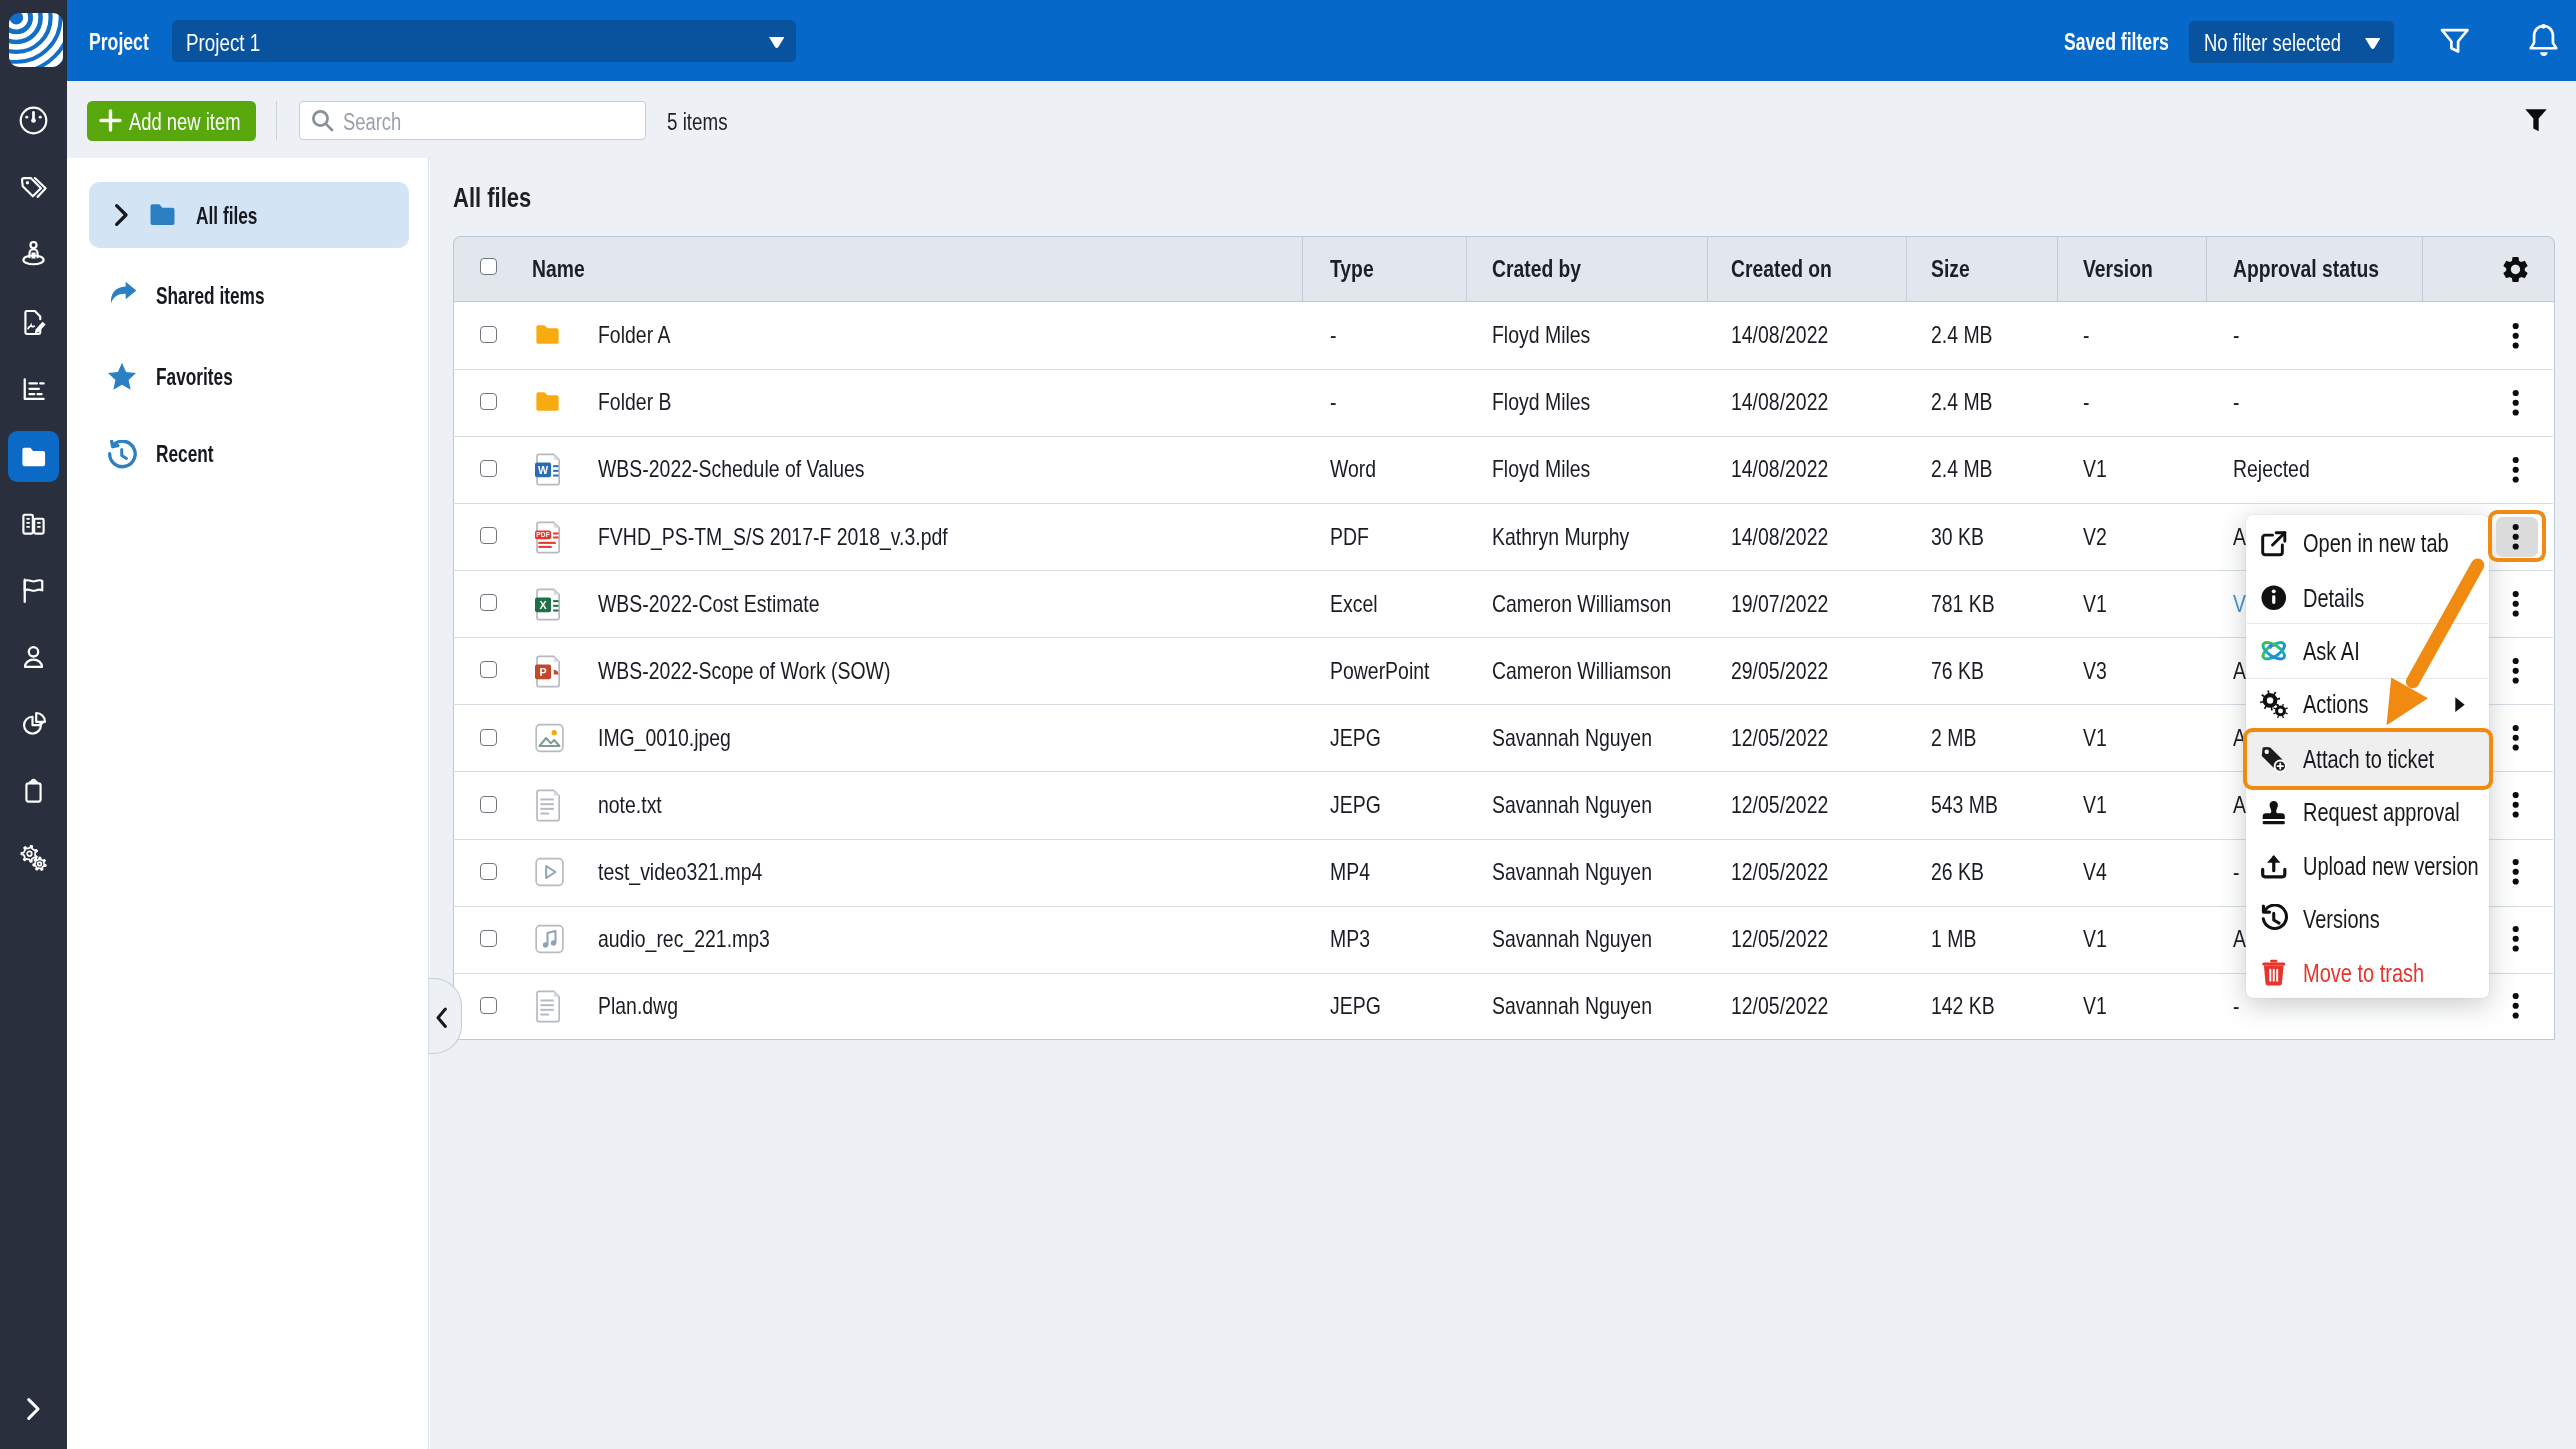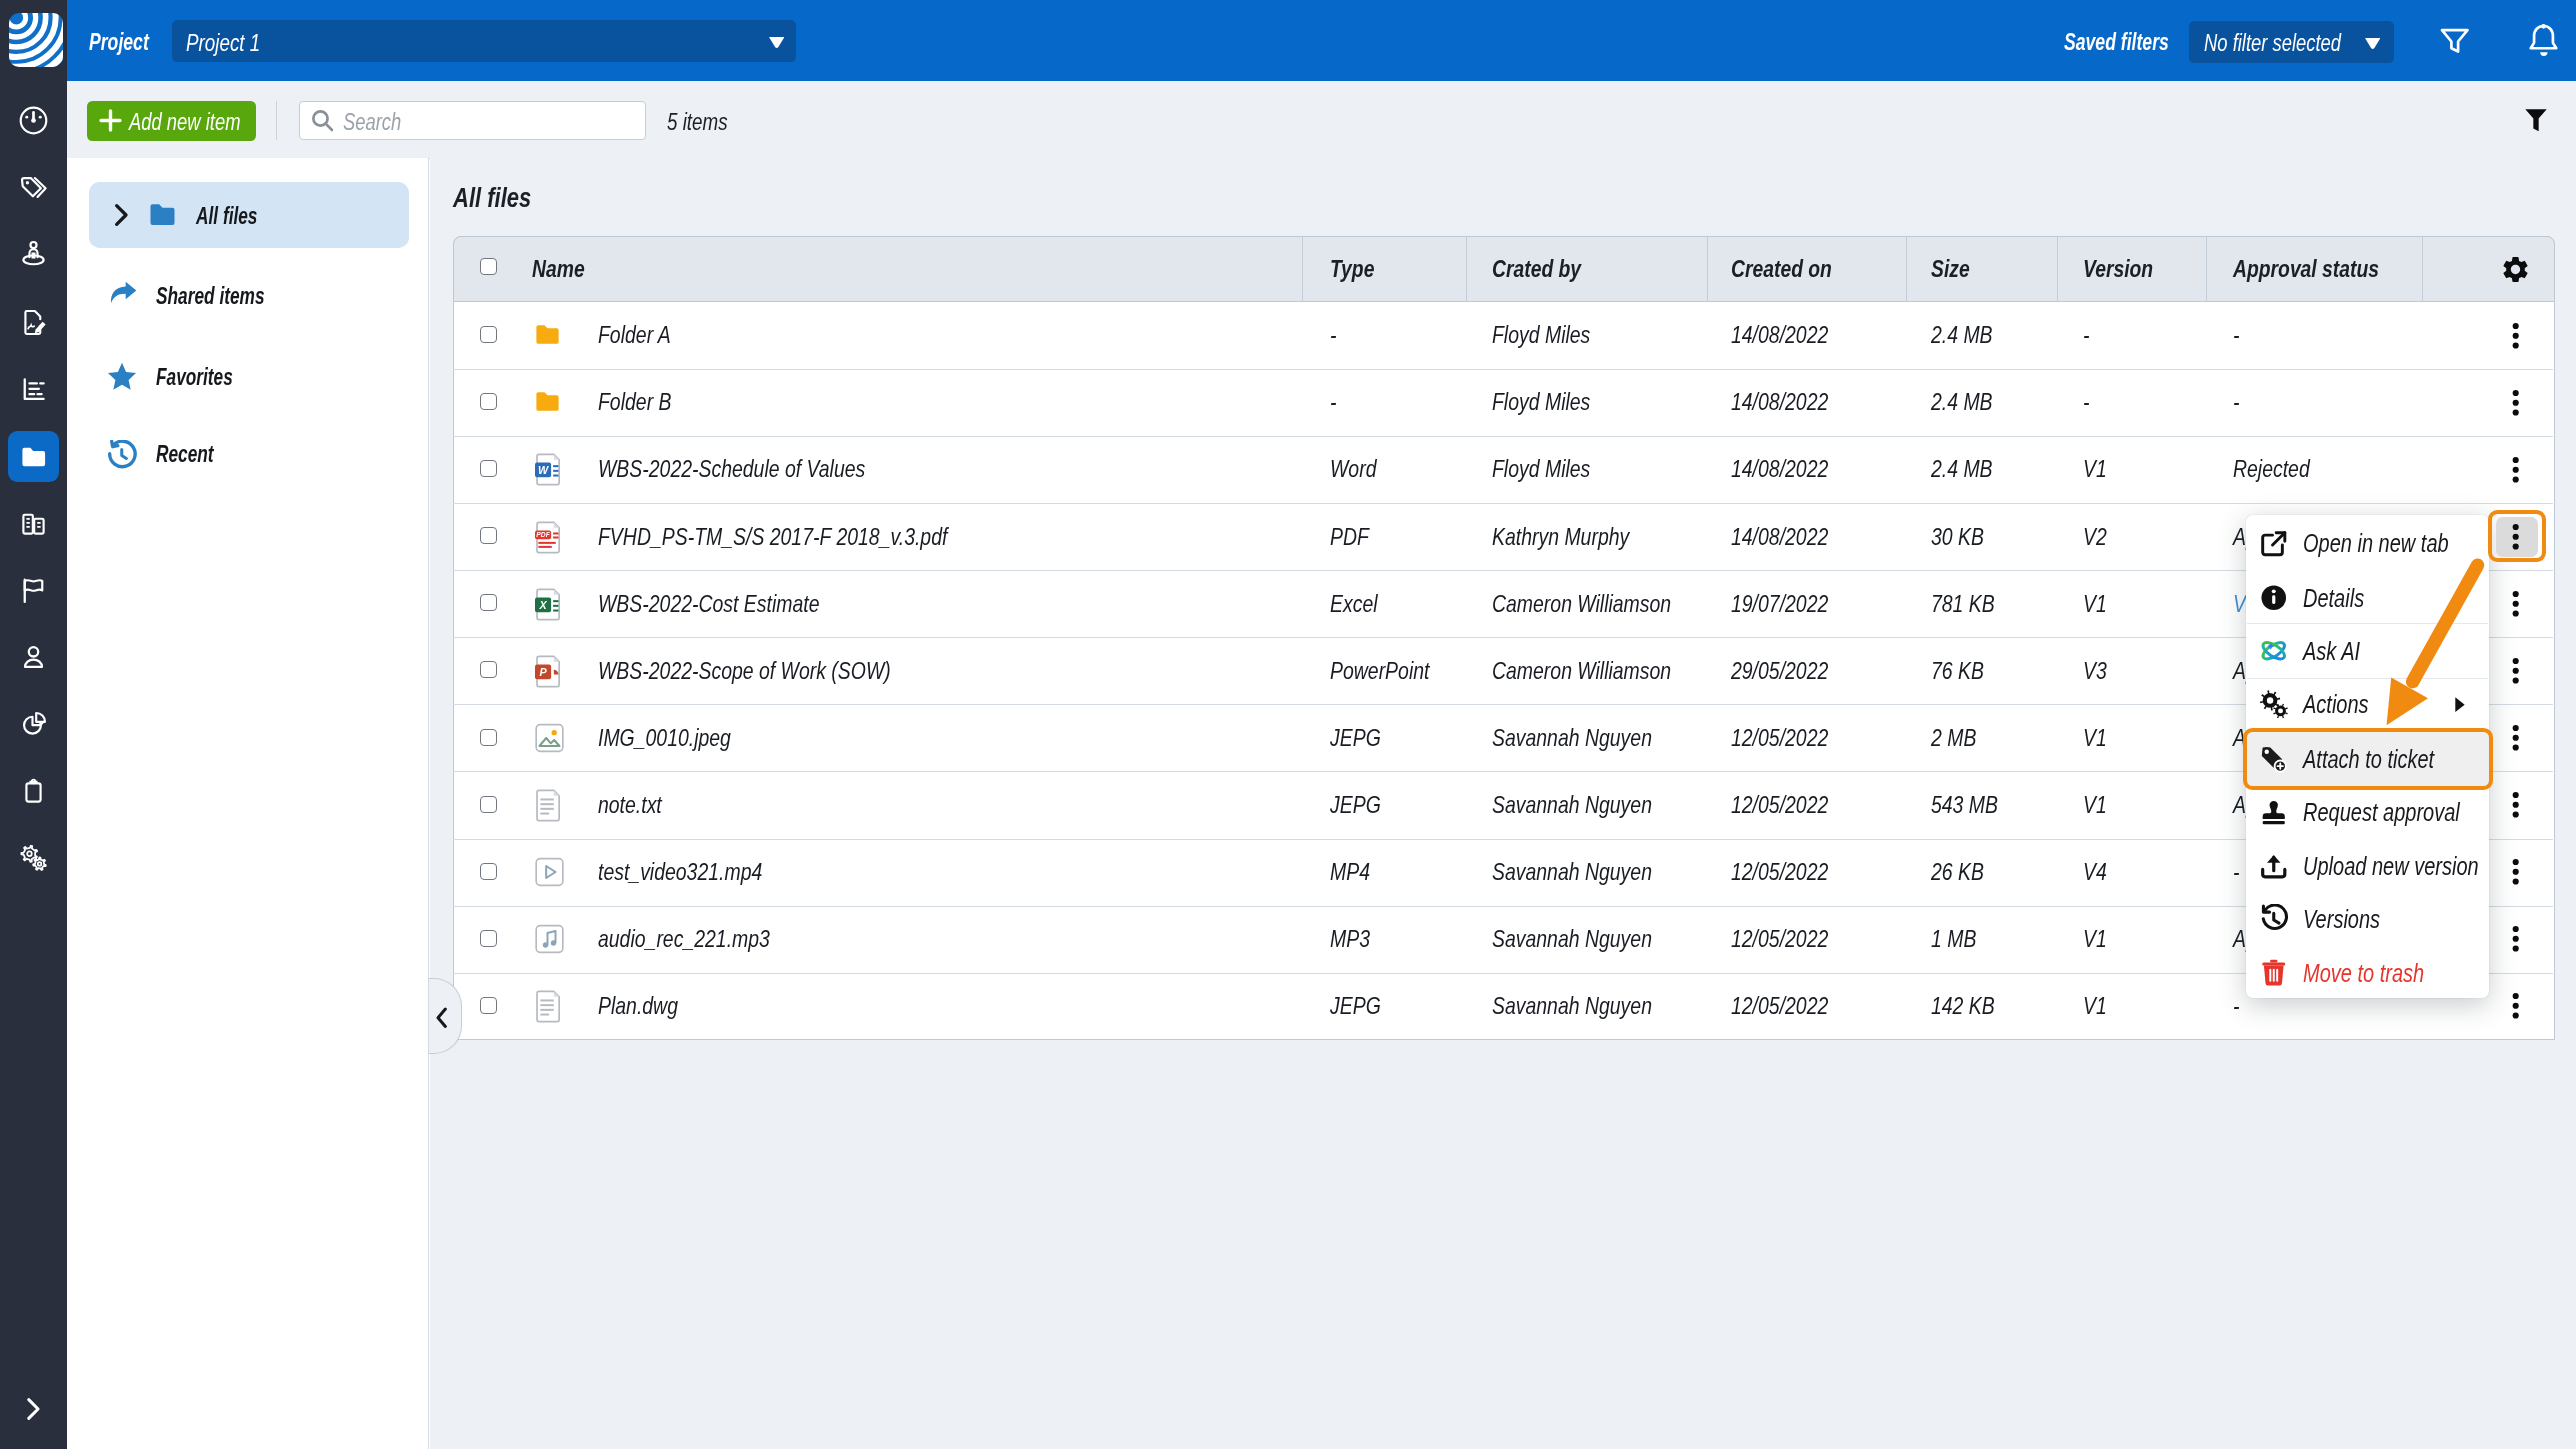--- a/index.html
+++ b/index.html
@@ -1,19 +1,19 @@
 <!DOCTYPE html>
 <html style="font-size:10.7px"><head>
 <meta charset="utf-8">
 <style>
 * { margin:0; padding:0; box-sizing:border-box; }
 html,body { width:2576px; height:1449px; overflow:hidden; background:#fff;
   font-family:"Liberation Sans", sans-serif; color:#1c2026; }
 .abs { position:absolute; }
-#stage { position:relative; width:2576px; height:1449px;font-style:italic; }
+#stage { position:relative; width:2576px; height:1449px; }
 
 
 #topbar { left:67px; top:0; width:2509px; height:81px; background:#0668c9; }
 #sidebar { left:0; top:0; width:67px; height:1449px; background:#2a2f3e; }
 .tb-label { color:#fff; font-weight:bold; font-size:23.5px; white-space:nowrap; transform:scaleX(0.75); transform-origin:0 50%; }
 .cond { white-space:nowrap; transform:scaleX(0.8); transform-origin:0 50%; }
 .tb-select { background:#09529e; border-radius:5.4px; color:#fff; font-size:23.5px; }
 
 
 #toolbar2 { left:67px; top:81px; width:2509px; height:78px; background:#edf1f5; border-bottom:1.3px solid #d4dae0; }

